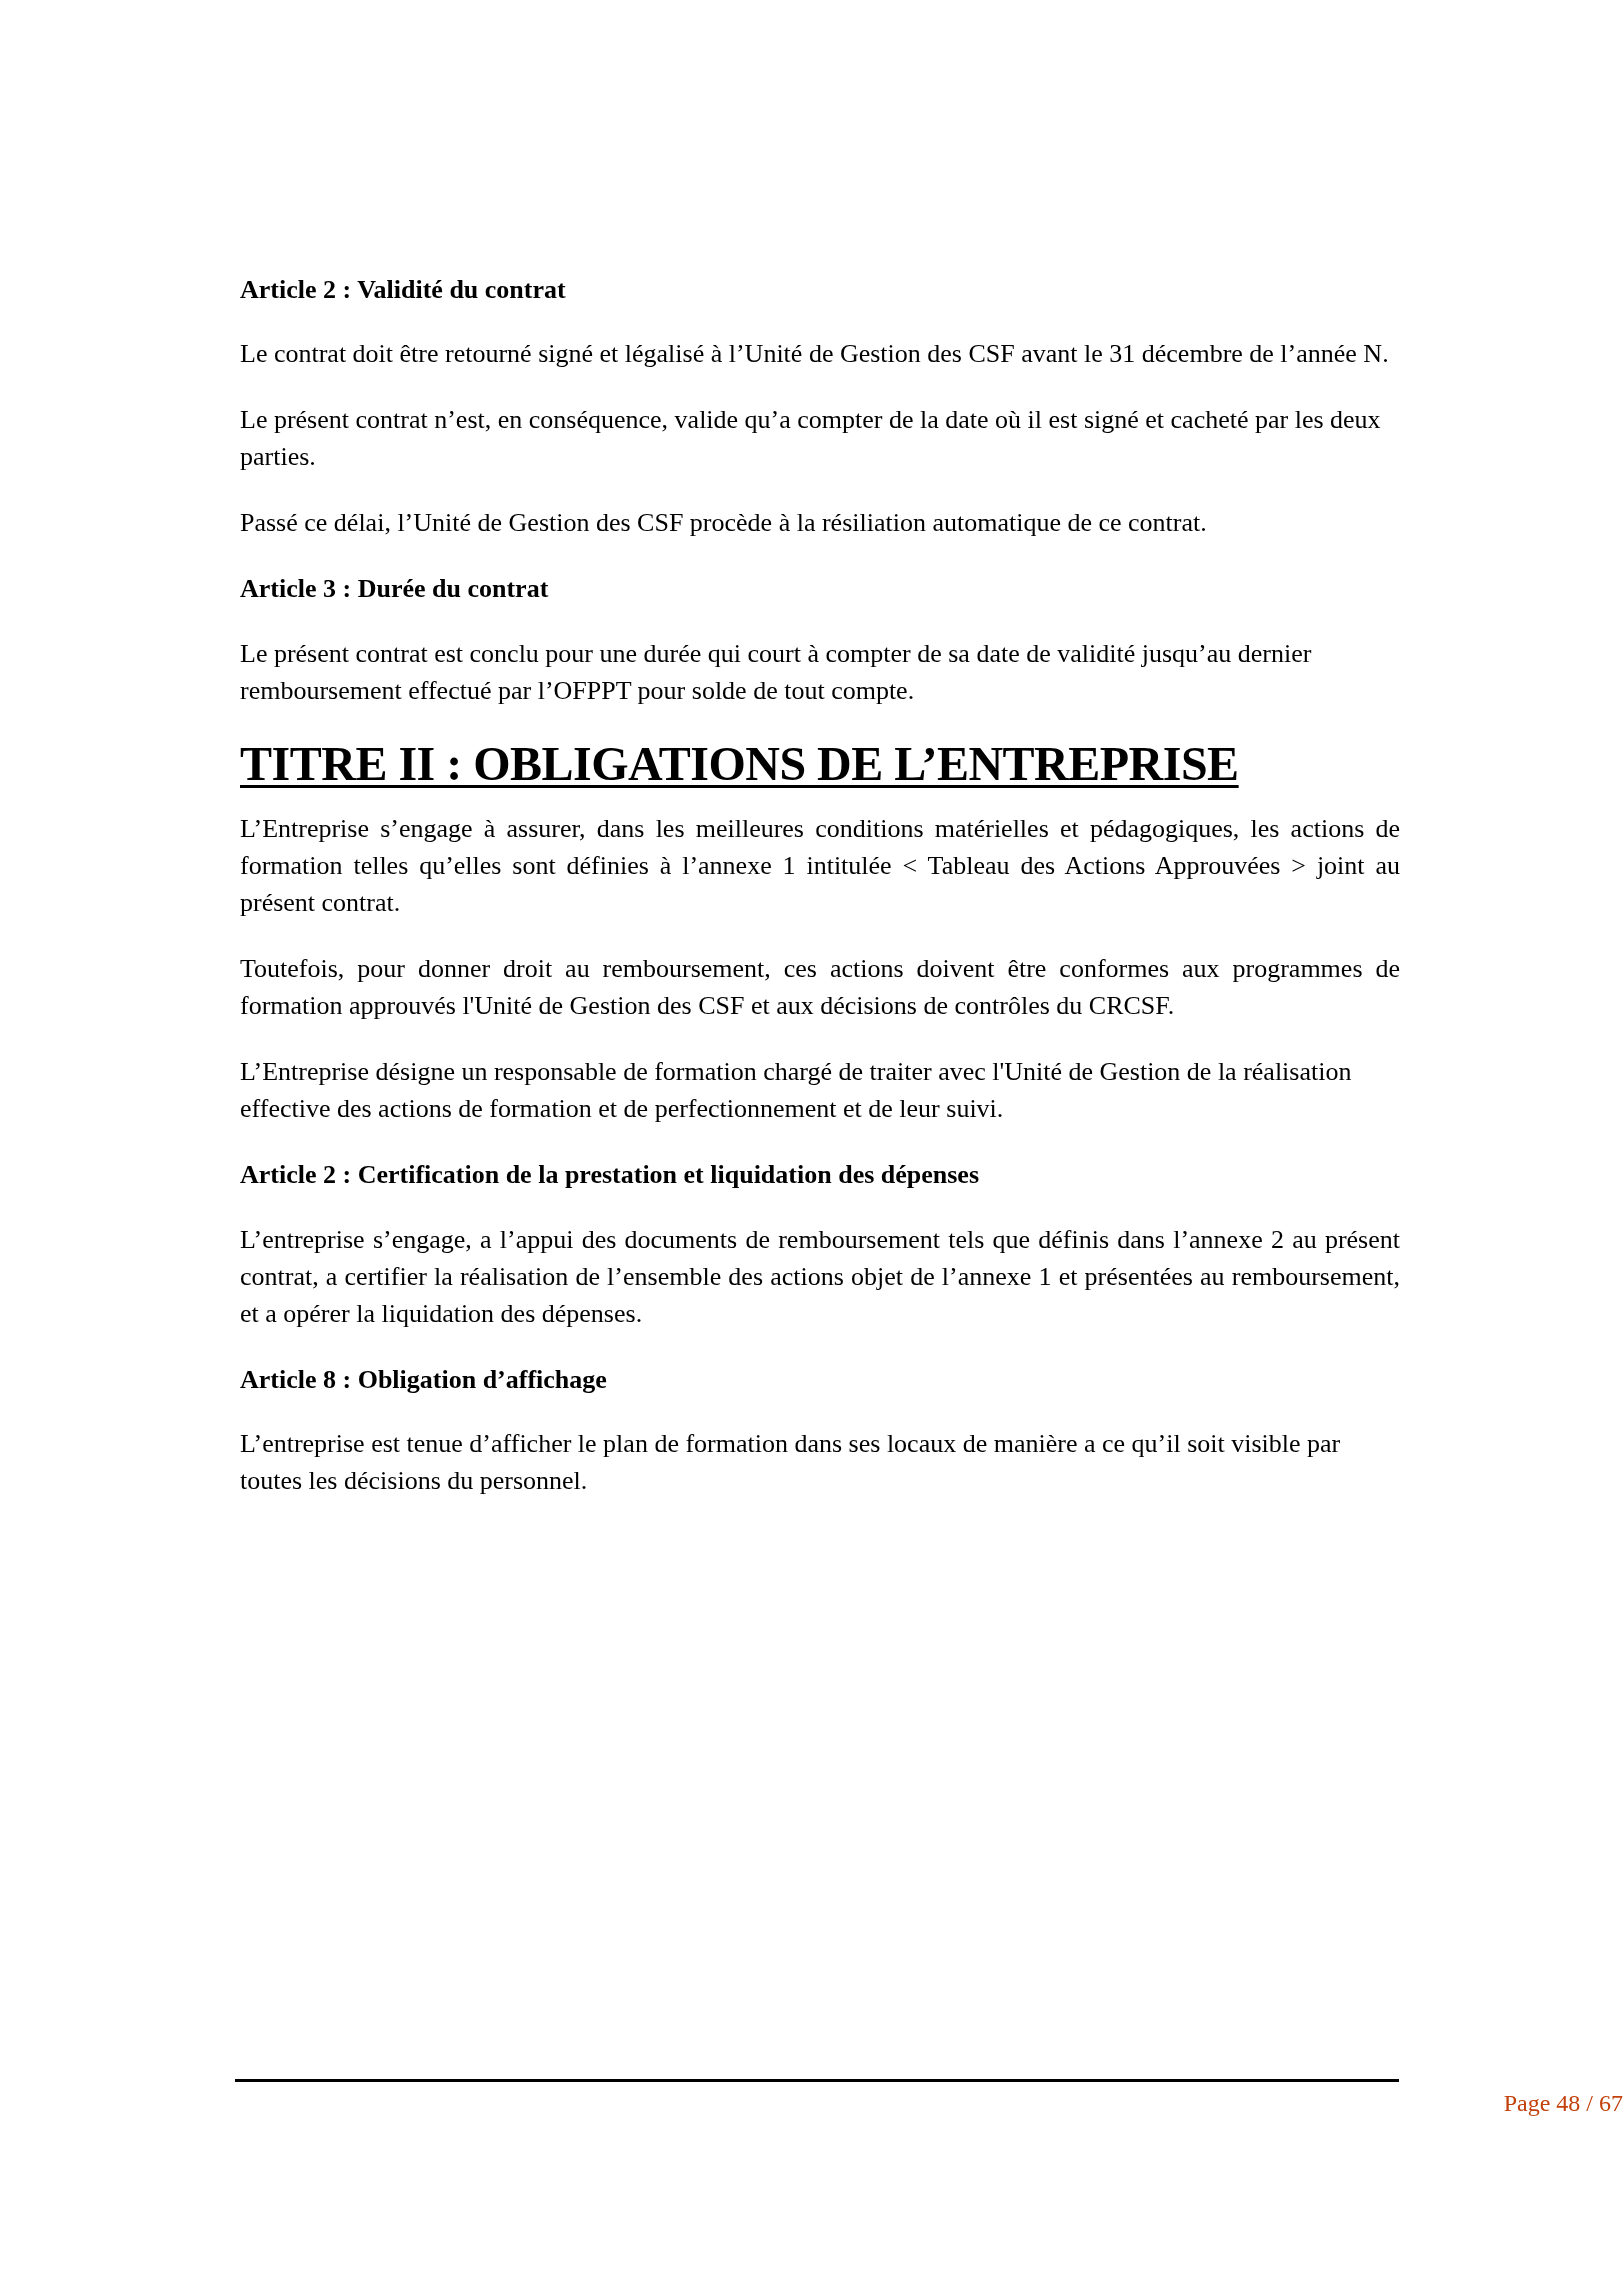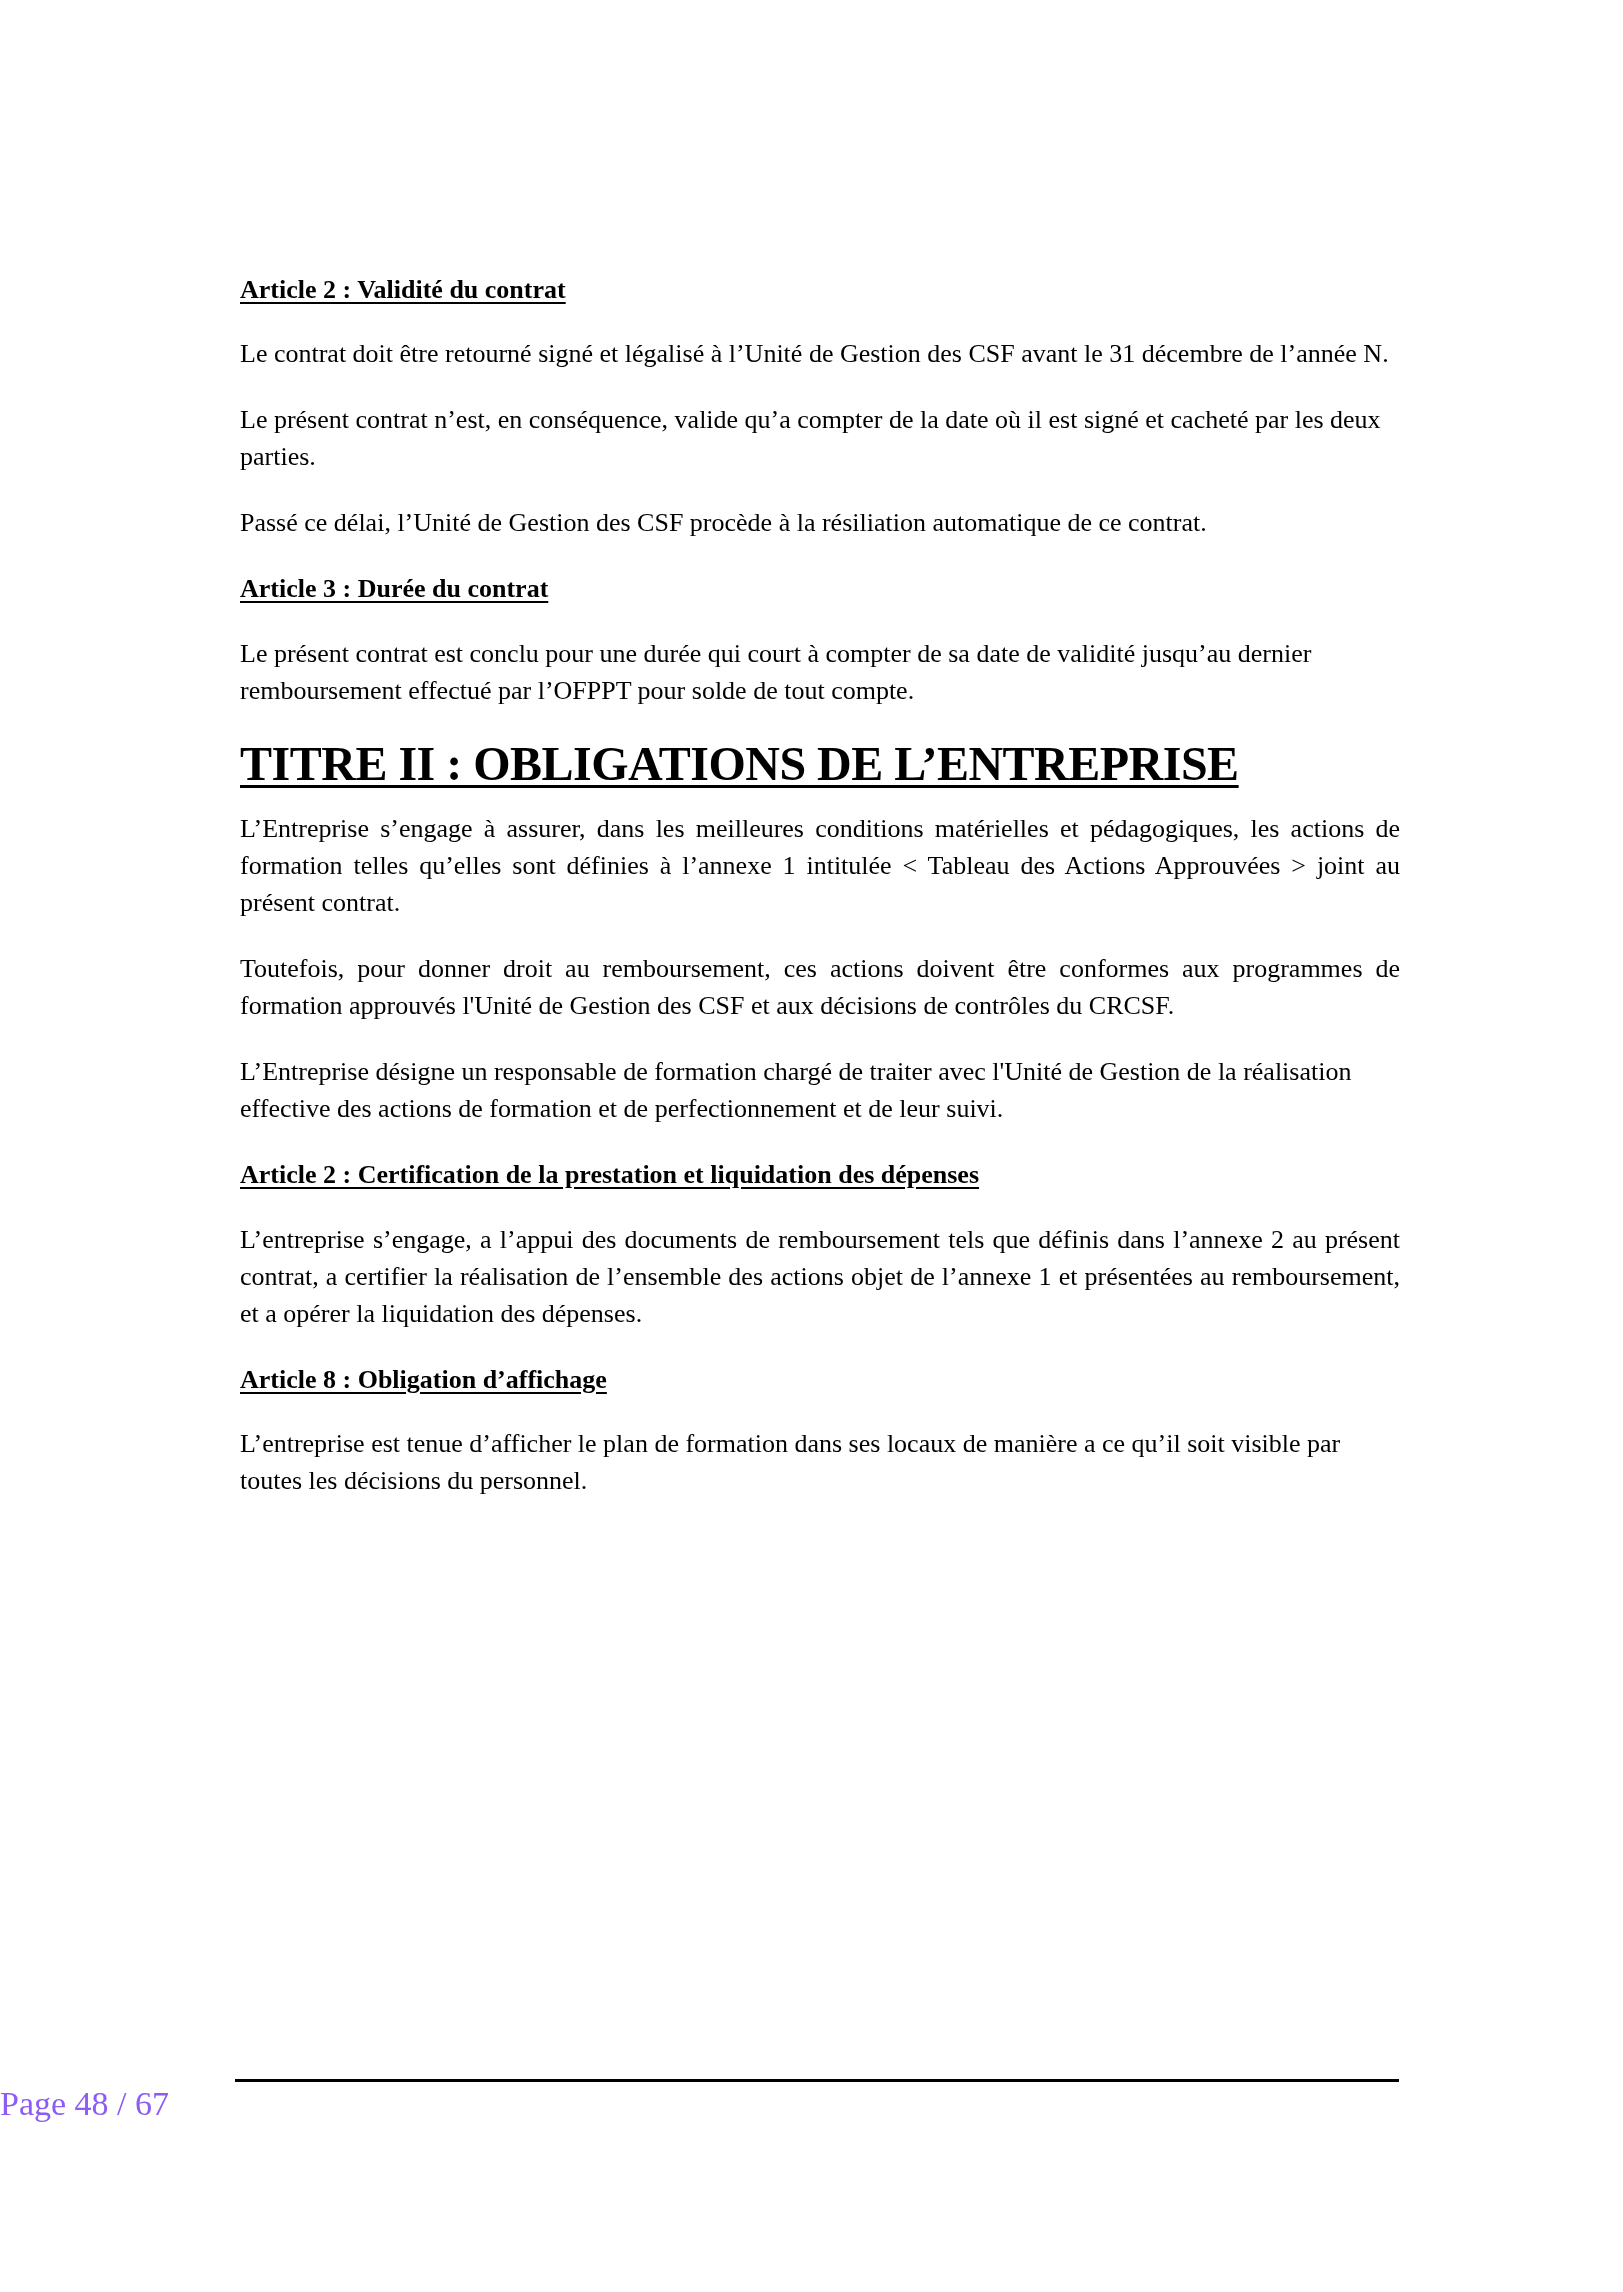--- a/index.html
+++ b/index.html
@@ -1,29 +1,29 @@
 <!DOCTYPE html>
 <html><head>
 <meta charset="utf-8">
 <style>
   html, body { margin: 0; padding: 0; background: #ffffff; }
   body { width: 1623px; height: 2293px; position: relative; overflow: hidden;
          font-family: "Liberation Serif", "DejaVu Serif", serif; color: #000; }
   .page { position: absolute; left: 0; top: 0; width: 1623px; height: 2293px; }
   .content { position: absolute; left: 240px; top: 271px; width: 1160px; }
-  .art-title { font-size: 26px; text-decoration: underline; text-decoration-thickness: 2px;
+  .art-title { font-size: 26px; text-decoration-thickness: 2px;
                text-underline-offset: 3.9px; margin: 0 0 27.4px 0; line-height: 37px; }
   .para { font-size: 26px; line-height: 37px; margin: 16px 0 29px 0; }
   .para.justify { text-align: justify; text-align-last: left; }
   .titre { font-size: 48px; font-weight: bold; text-decoration: underline;
            text-decoration-thickness: 2.9px; text-underline-offset: 4.9px;
            margin: 3.9px 0 21.6px 0; line-height: 51px; letter-spacing: -0.5px; }
   .footer-rule { position: absolute; left: 235px; top: 2079px; width: 1164px; height: 2.9px; background: #000; }
-  .footer-page { position: absolute; left: 0; width: 1623px; top: 2086px; text-align: left;
-                 font-size: 34px; color: #8b5cf6; line-height: 35px; }
+  .footer-page { position: absolute; left: 0; width: 1623px; top: 2086px; text-align: right;
+                 font-size: 24px; color: #c2410c; line-height: 35px; }
 </style>
 </head>
 <body>
 
 <div class="page">
   <div class="content">
 
     <div>
       <h2 class="art-title">Article 2 : Validité du contrat</h2>
       <p class="para">Le contrat doit être retourné signé et légalisé à l’Unité de Gestion des CSF avant le 31 décembre de l’année N.</p>

